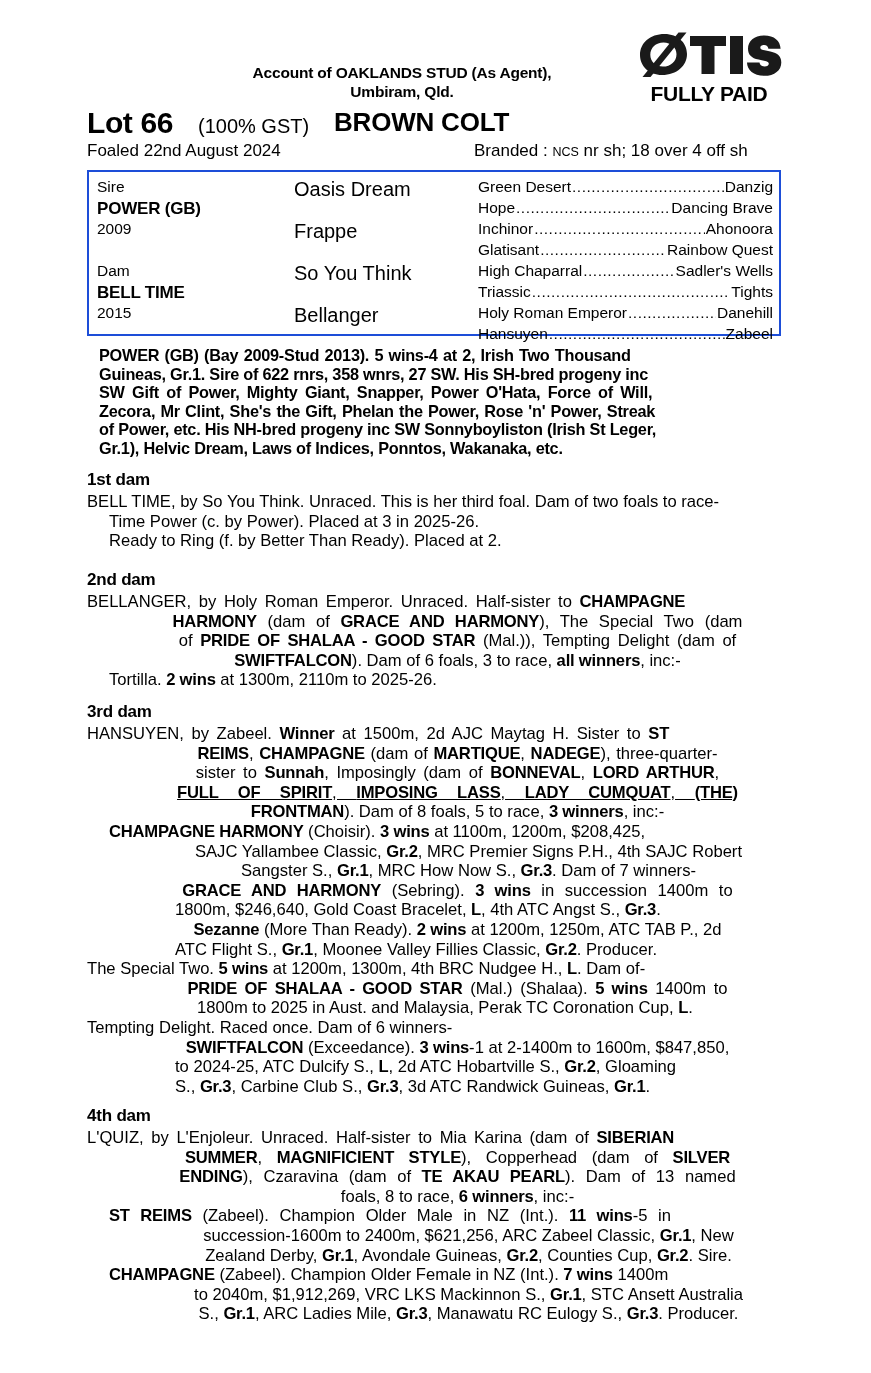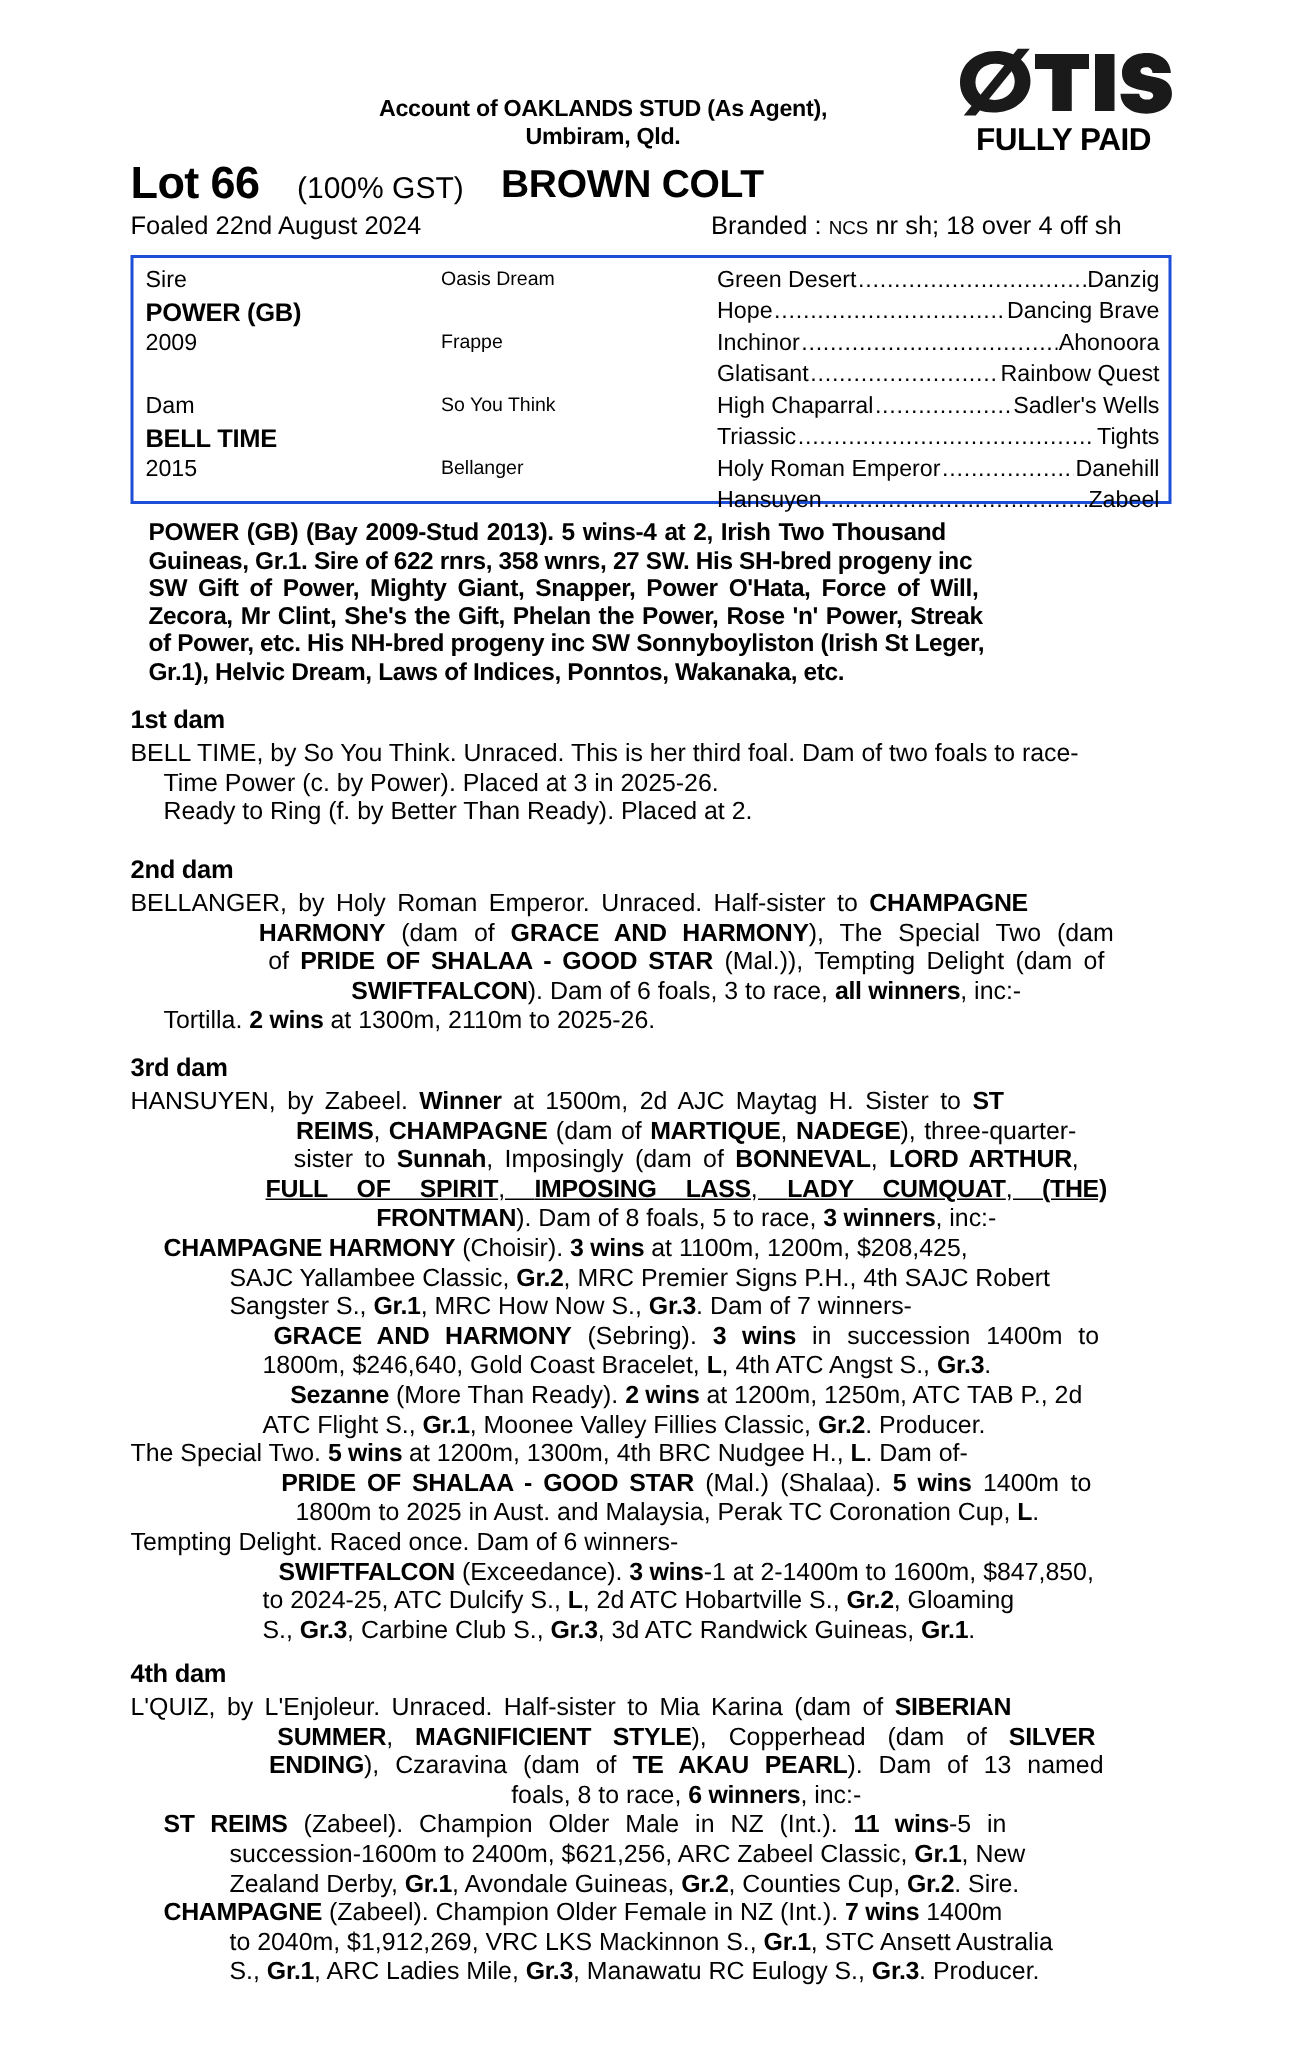--- a/index.html
+++ b/index.html
@@ -125,21 +125,21 @@
     white-space: nowrap;
   }
   .ped-c1.bold {
     font-weight: bold;
     font-size: 17px;
     letter-spacing: -0.2px;
   }
   .ped-c2 {
     position: absolute;
     left: 205px;
-    font-size: 13px;
+    font-size: 20px;
     white-space: nowrap;
   }
   .ped-c3 {
     position: absolute;
     left: 389px;
     right: 6px;
     font-size: 15.5px;
     display: flex;
     align-items: baseline;
     white-space: nowrap;
@@ -183,21 +183,21 @@
     position: absolute;
     left: 87px;
     width: 697px;
     font-size: 16.6px;
     line-height: 19.6px;
   }
   .ln { display: block; white-space: nowrap; }
   .i1 { padding-left: 0px; }
   .i2 { padding-left: 22px; }
   .i3 { padding-left: 44px; text-align: center; }
-  .i4 { padding-left: 66px; }
+  .i4 { padding-left: 66px; text-align: center; }
   .i5 { padding-left: 88px; }
   .i6 { padding-left: 110px; }
   b { font-weight: bold; letter-spacing: -0.2px; }
 
   
   .j1 { word-spacing: 1.0px; }
   .j2 { word-spacing: 3px; }
   .j3 { word-spacing: 6px; }
   .j4 { word-spacing: 10px; }
   .j5 { word-spacing: 15px; text-decoration: underline; }

